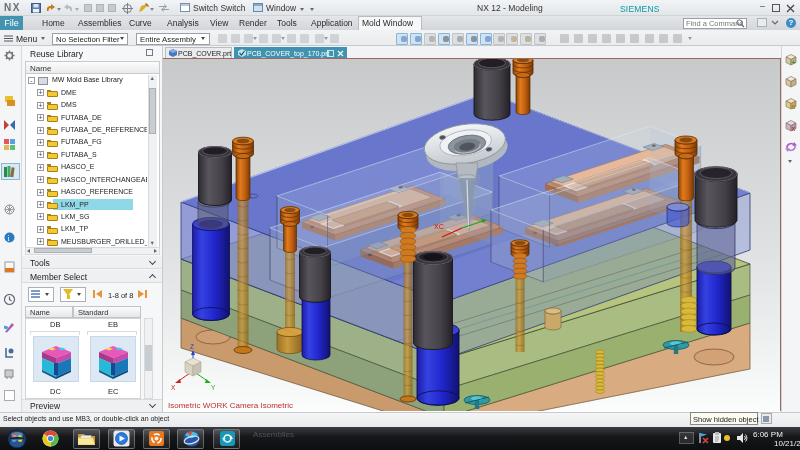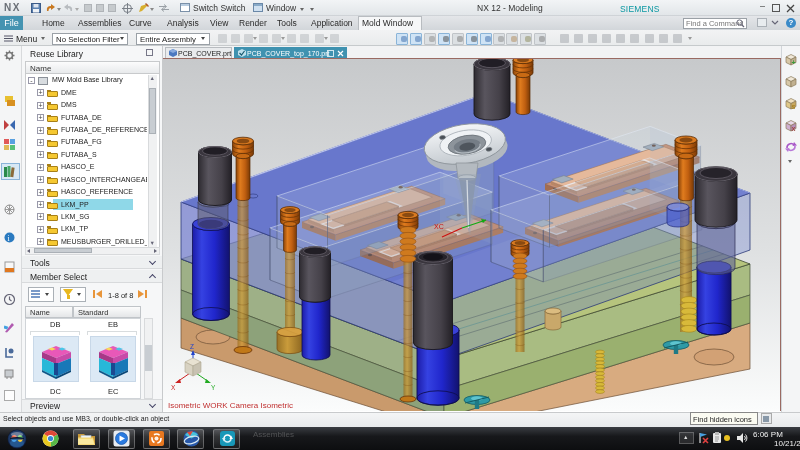--- a/index.html
+++ b/index.html
@@ -772,21 +772,21 @@
         <path d="M 2 7 A 4 4 0 0 1 9 4" stroke="#a858c8" stroke-width="1.6" fill="none"></path>
         <polygon points="9,1 12,4.5 7.5,5" fill="#a858c8"></polygon>
         <path d="M 10 5 A 4 4 0 0 1 3 8" stroke="#b878d8" stroke-width="1.6" fill="none"></path>
         <polygon points="3,11 0,7.5 4.5,7" fill="#b878d8"></polygon>
       </svg>
     </div>
 <div class="abs" style="left:788px;top:160px;width:0;height:0;border-left:2.5px solid transparent;border-right:2.5px solid transparent;border-top:3.5px solid #666"></div>
 <div class="abs" style="left:0;top:412px;width:800px;height:15px;background:linear-gradient(#f4f5f6,#e8eaec);border-top:1px solid #c8cacc"></div>
 <span class="abs tx" style="left:3px;top:415px;font-size:7px;color:#222">Select objects and use MB3, or double-click an object</span>
 <div class="abs" style="left:690px;top:412px;width:68px;height:13px;background:#fbfbf2;border:1px solid #888;z-index:5"></div>
-<span class="abs tx" style="left:693px;top:414.5px;font-size:7.5px;color:#222;z-index:6">Find hidden icons</span>
+<span class="abs tx" style="left:693px;top:414.5px;font-size:7.5px;color:#222;z-index:6">Show hidden object</span>
 <div class="abs" style="left:761px;top:413px;width:11px;height:11px;background:#e8eaec;border:1px solid #aaa;z-index:6"></div>
 <div class="abs" style="left:763px;top:415.5px;width:6px;height:6px;background:#8898a8;z-index:7"></div>
 <div class="abs" style="left:0;top:427px;width:800px;height:23px;background:linear-gradient(#3a3d42,#17181b 40%,#0d0e10)"></div>
 <div class="abs" style="left:7px;top:429px;width:20px;height:20px">
       <svg width="20" height="20" viewBox="0 0 20 20">
 <circle cx="10" cy="10" r="9.5" fill="#0e1c38"></circle>
         <circle cx="10" cy="10" r="8.8" fill="#1e3a68"></circle>
         <ellipse cx="10" cy="14" rx="7" ry="4" fill="#2a6aa8" opacity="0.6"></ellipse>
 <path d="M 3 9 Q 10 7 17 9 L 17 10 Q 10 8.5 3 10 Z" fill="#0a1a30"></path>
 <path d="M 4 8.5 Q 7 3.5 10 8 Z" fill="#e85838"></path>

